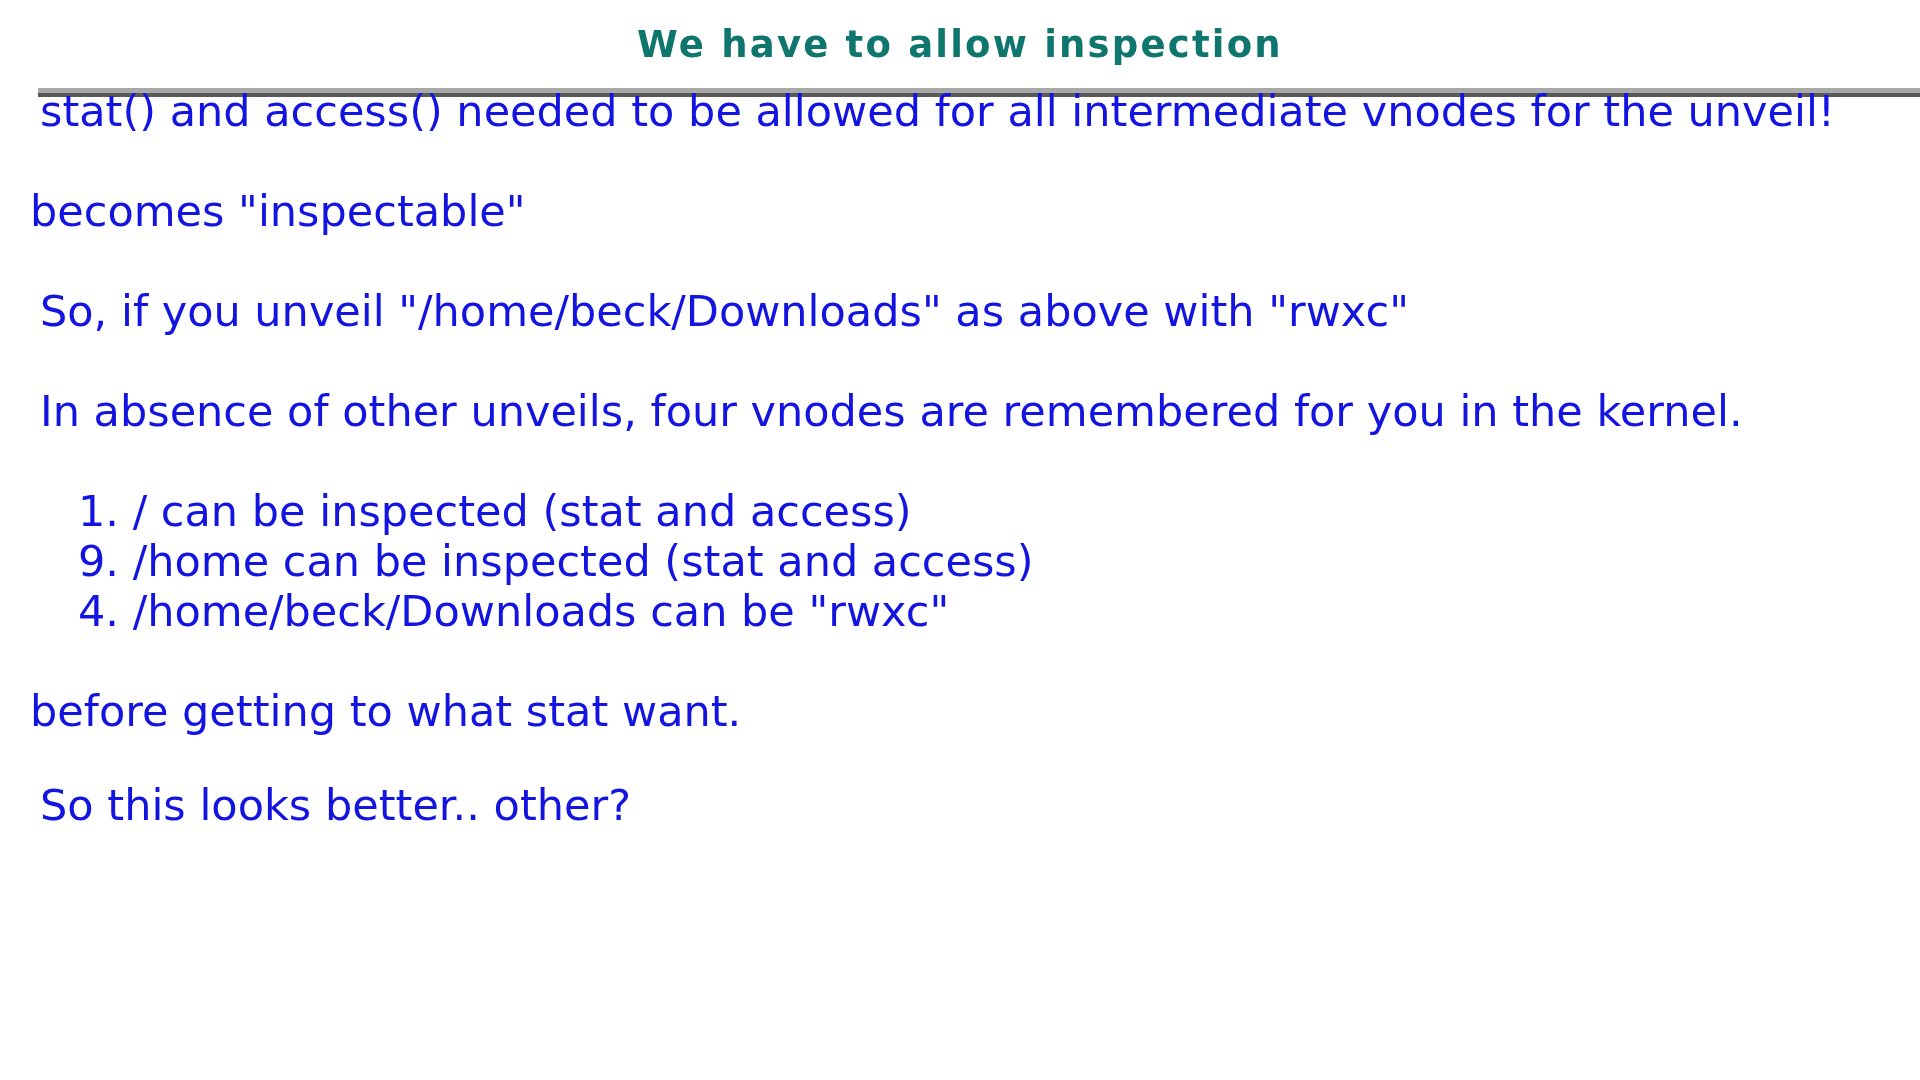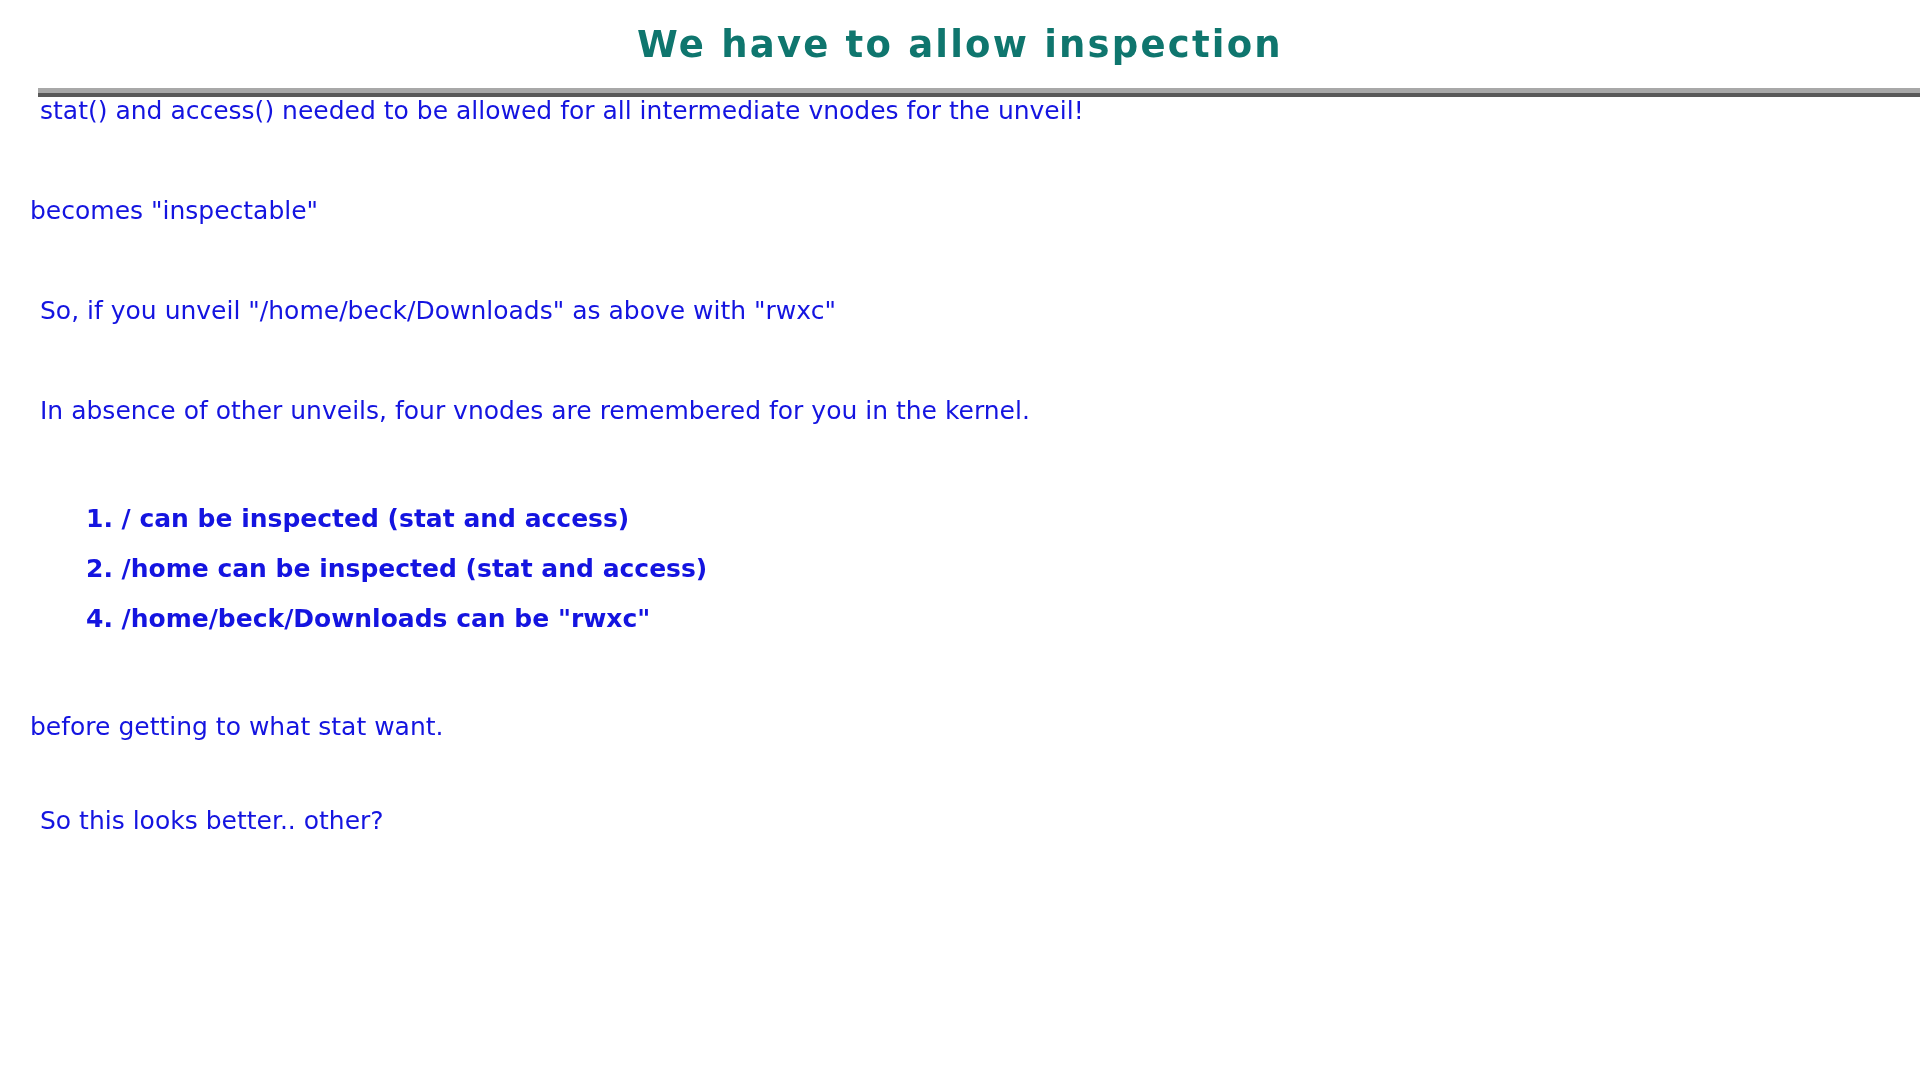--- a/index.html
+++ b/index.html
@@ -65,44 +65,43 @@
   
   #body-area {
     position: absolute;
     left: 0;
     top: 86px;
     width: 1920px;
     padding: 0 28px 0 30px;
     box-sizing: border-box;
     color: #1414e0;
     font-family: "DejaVu Sans", sans-serif;
-    font-size: 25px;
+    font-size: 43px;
     line-height: 50px;
   }
 
   .para {
     margin: 0;
     padding: 0;
     white-space: pre-wrap;
   }
   .para.indent-1 {
     text-indent: 10px;
   }
   .spacer {
     height: 50px;
   }
   .spacer.small {
     height: 44px;
   }
 
   .num-list {
-    margin: 8px;
+    margin: 0;
     padding: 0;
     list-style: none;
-    font-weight: bold;
   }
   .num-list li {
     margin: 0;
     padding: 0 0 0 48px;
     white-space: pre;
   }
 </style>
 </head>
 <body>
 
@@ -128,21 +127,21 @@
     <p class="para indent-1">So, if you unveil "/home/beck/Downloads" as above with "rwxc"</p>
 
     <div class="spacer"></div>
 
     <p class="para indent-1">In absence of other unveils, four vnodes are remembered for you in the kernel.</p>
 
     <div class="spacer"></div>
 
     <ul class="num-list">
       <li>1. / can be inspected (stat and access)</li>
-      <li>2. /home can be inspected (stat and access)</li>
+      <li>9. /home can be inspected (stat and access)</li>
       <li>4. /home/beck/Downloads can be "rwxc"</li>
     </ul>
 
     <div class="spacer"></div>
 
     <p class="para">before getting to what stat want.</p>
 
     <div class="spacer small"></div>
 
     <p class="para indent-1">So this looks better.. other?</p>

